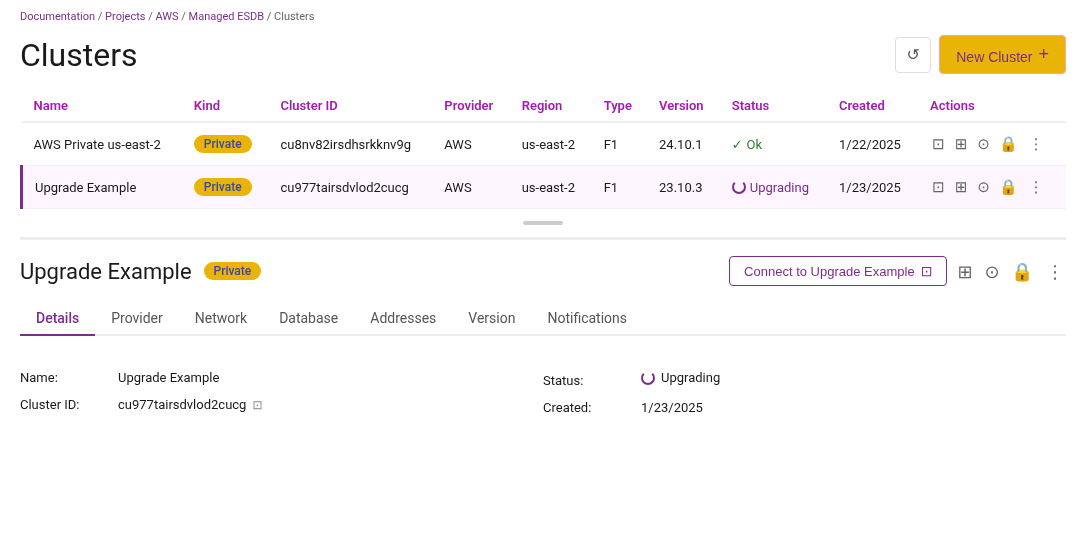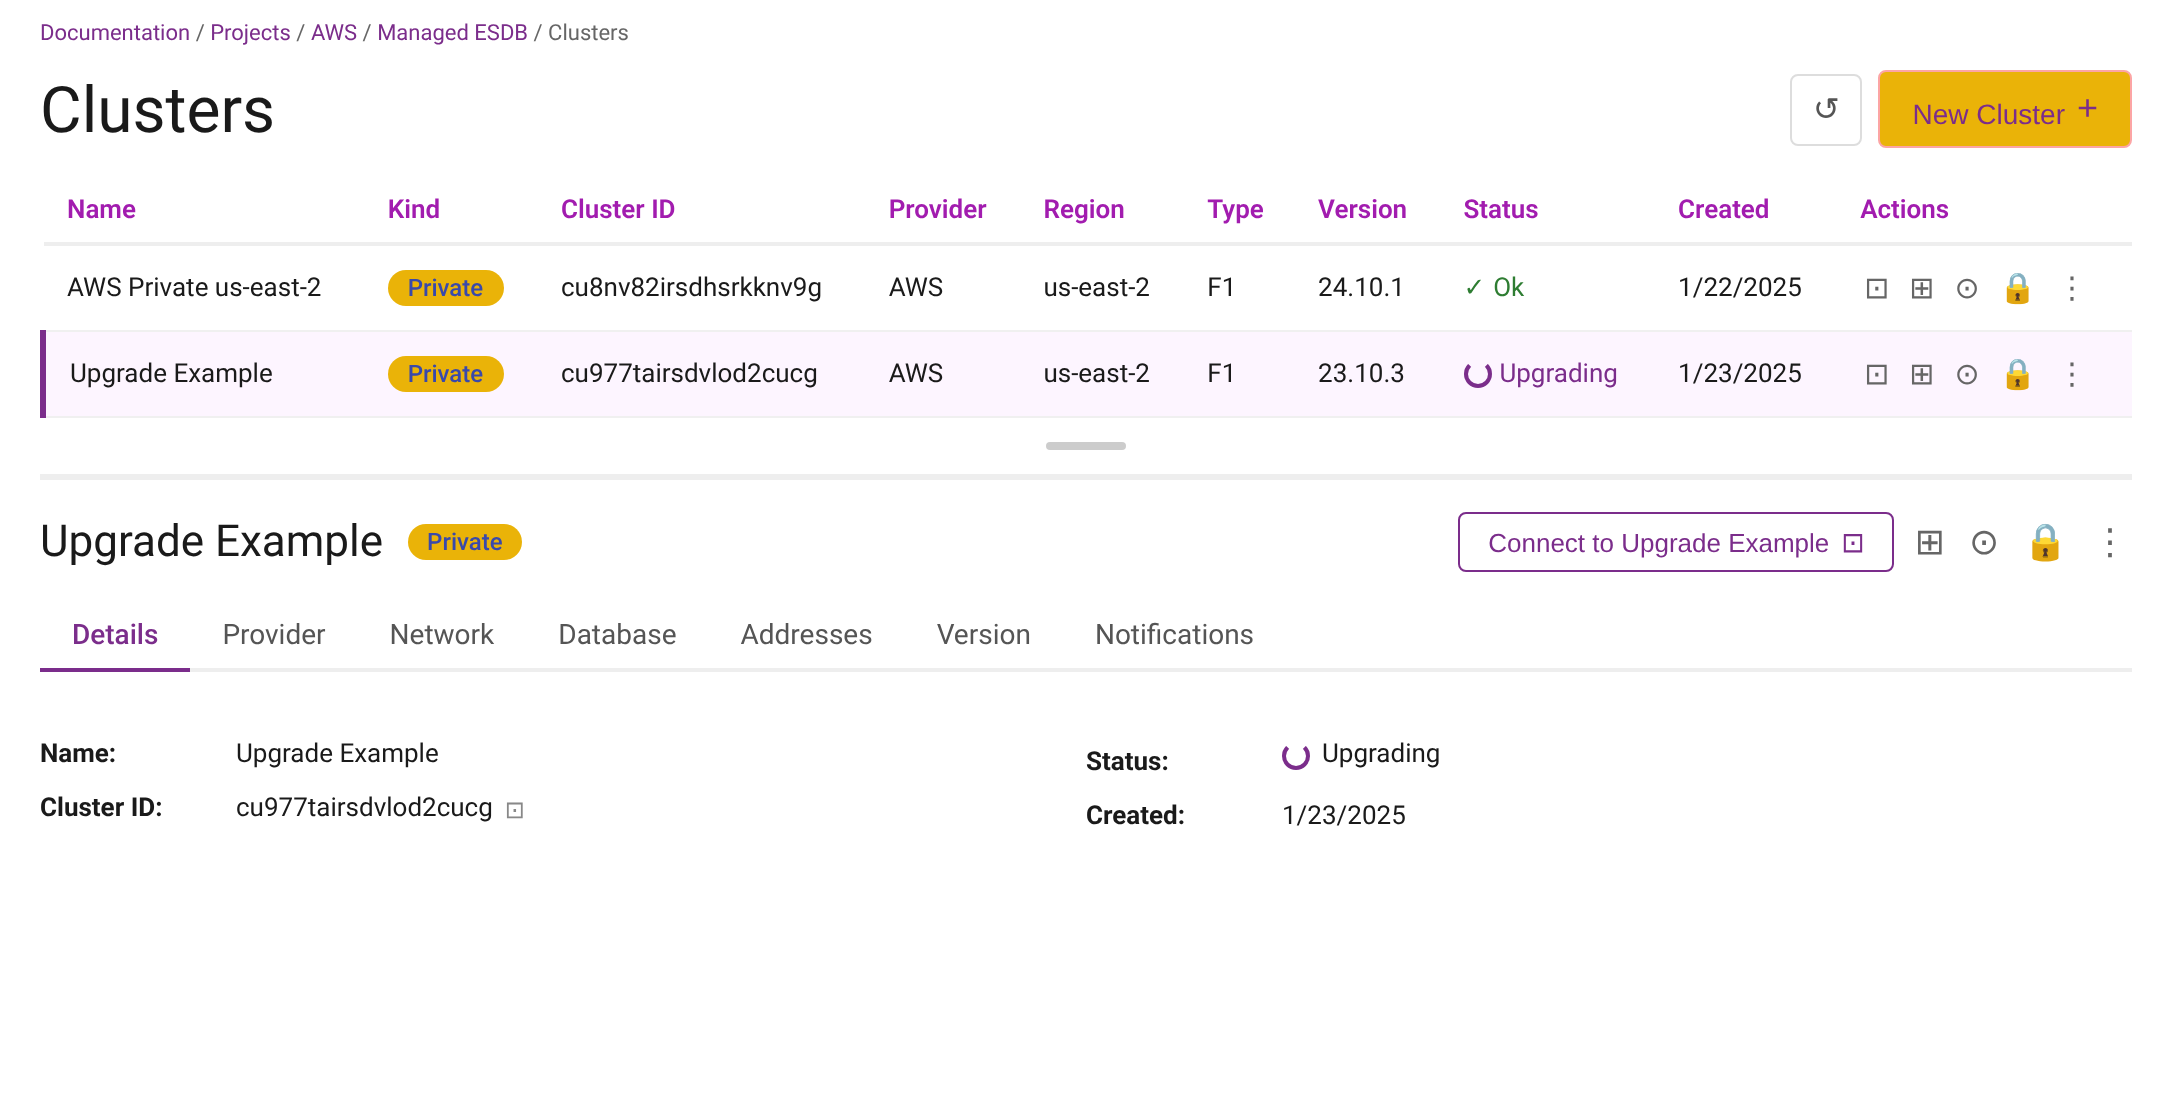--- a/index.html
+++ b/index.html
@@ -40,21 +40,21 @@
     .detail-actions { margin-left: auto; display: flex; align-items: center; gap: 8px; }
     .connect-btn { padding: 6px 14px; border: 1px solid #7b2d8b; border-radius: 4px; background: #fff; color: #7b2d8b; cursor: pointer; font-size: 13px; display: flex; align-items: flex-end; gap: 6px; }
 
     .tabs { display: flex; gap: 0; border-bottom: 2px solid #eee; margin-bottom: 16px; }
     .tab { padding: 8px 16px; cursor: pointer; font-size: 14px; color: #555; border-bottom: 2px solid transparent; margin-bottom: -2px; }
     .tab.active { color: #7b2d8b; border-bottom: 2px solid #7b2d8b; font-weight: 500; }
 
     .detail-content { padding: 12px 0; }
     .detail-grid { display: grid; grid-template-columns: 1fr 1fr; gap: 0; }
     .detail-row { display: flex; align-items: baseline; gap: 8px; padding: 6px 0; }
-    .detail-label { font-weight: 700; font-size: 13px; color: #1a1a1a; min-width: 90px; }
+    .detail-label { font-weight: 400; font-size: 13px; color: #1a1a1a; min-width: 90px; }
     .detail-value { font-size: 13px; color: #1a1a1a; display: flex; align-items: center; gap: 6px; }
     .copy-icon { font-size: 12px; color: #888; cursor: pointer; }
     @keyframes spin { 0% { transform: rotate(0deg); } 100% { transform: rotate(360deg); } }
 
     .upgrade-spinner { display: inline-block; width: 14px; height: 14px; border: 2px solid #7b2d8b; border-top-color: transparent; border-radius: 50%; animation: spin 1s linear infinite; vertical-align: middle; }
   </style>
 </head>
 <body>
 
 <div class="breadcrumb">

